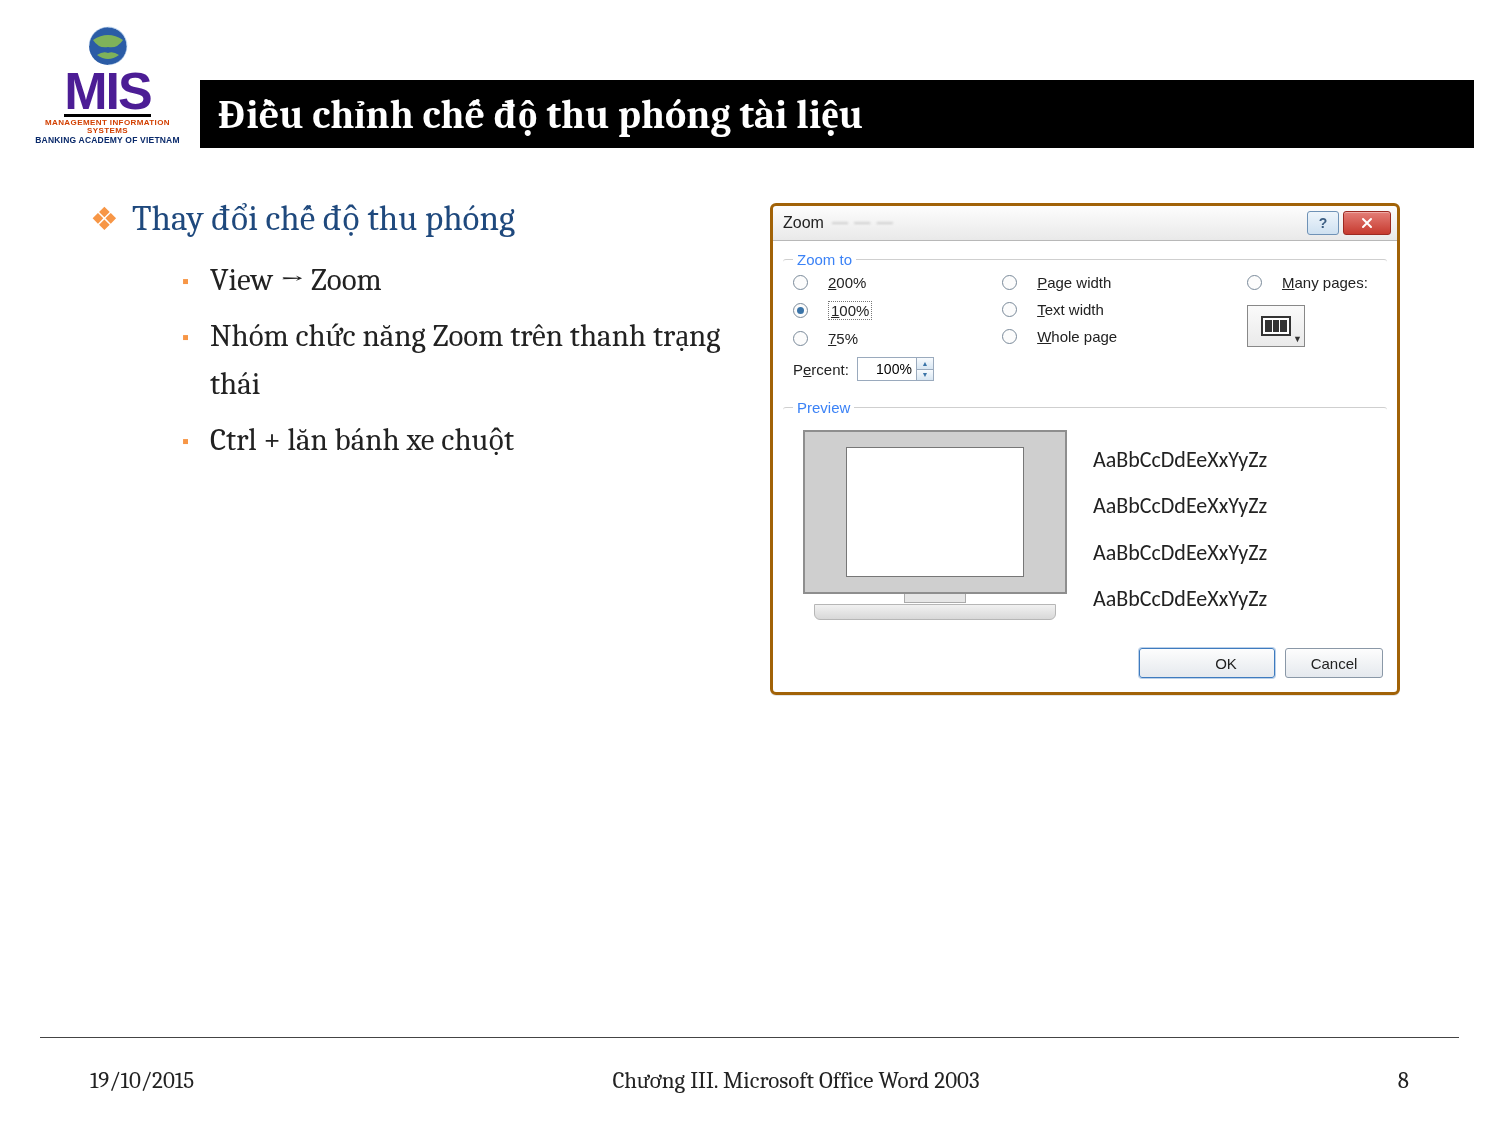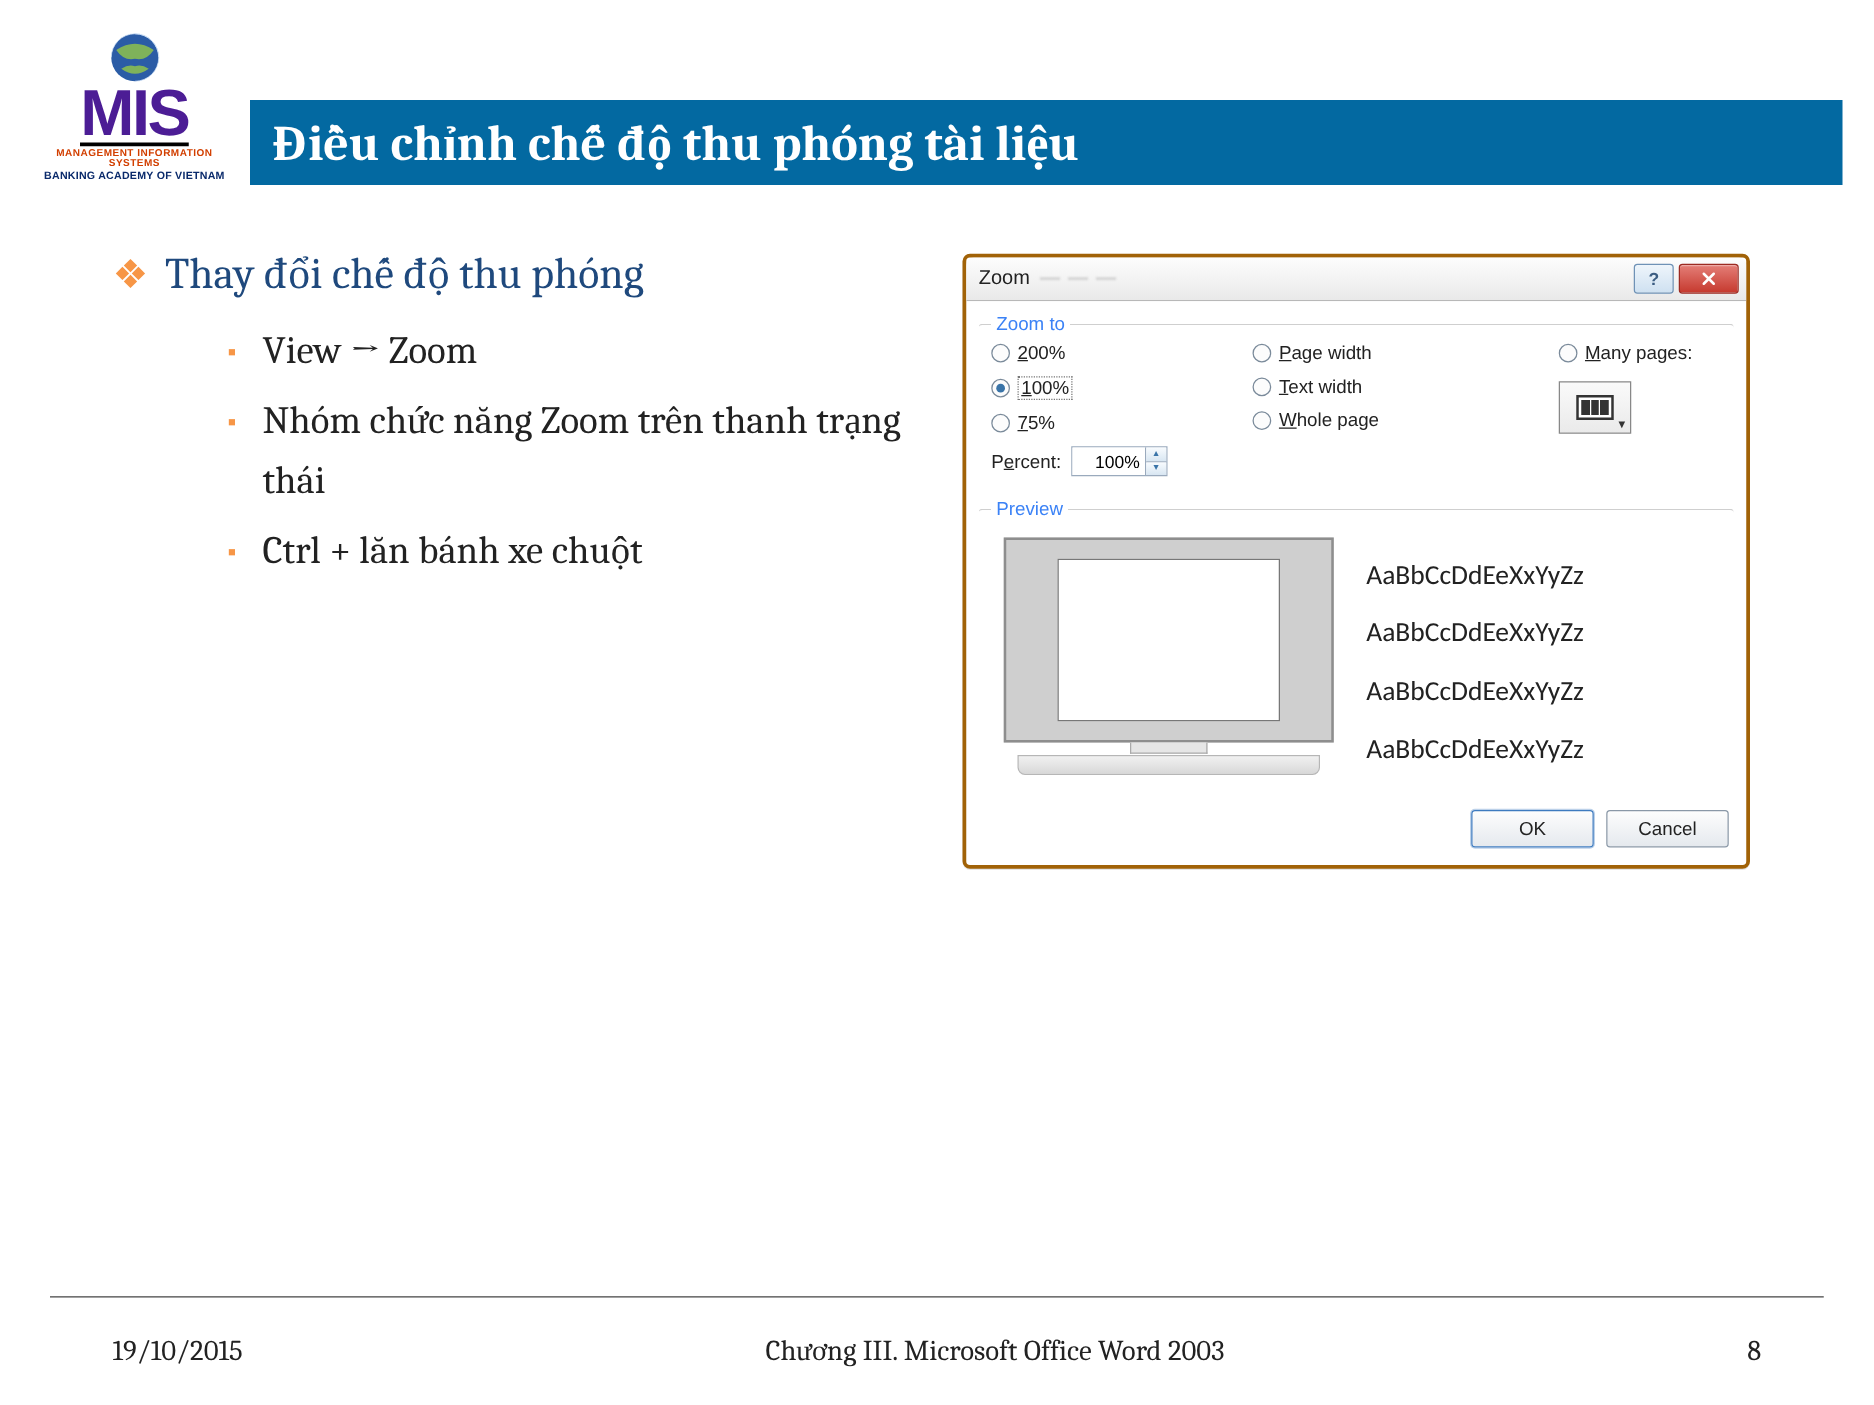--- a/index.html
+++ b/index.html
@@ -56,21 +56,21 @@
     font-weight: bold;
     line-height: 1.3;
     letter-spacing: 0.2px;
   }
   .title-bar {
     position: absolute;
     left: 175px;
     right: 0;
     top: 55px;
     height: 68px;
-    background: #0369a1;
+    background: #000000;
     color: #fff;
     font-size: 40px;
     font-weight: bold;
     font-family: Cambria, Georgia, serif;
     display: flex;
     align-items: center;
     padding-left: 18px;
   }
   .content {
     position: absolute;
@@ -185,21 +185,21 @@
     justify-content: space-between;
   }
   .zoom-col {
     display: flex;
     flex-direction: column;
     gap: 10px;
   }
   .radio {
     display: flex;
     align-items: center;
-    gap: 6px;
+    gap: 20px;
     font-size: 15px;
   }
   .radio .circ {
     width: 13px;
     height: 13px;
     border: 1px solid #7a8a9a;
     border-radius: 50%;
     display: inline-flex;
     align-items: center;
     justify-content: center;
@@ -364,20 +364,21 @@
     background: linear-gradient(#fdfdfd, #e5e9ee);
     font-size: 15px;
     font-family: "Segoe UI", Tahoma, sans-serif;
     display: flex;
     align-items: center;
     justify-content: center;
   }
   .btn.default {
     border-color: #3e7bbf;
     box-shadow: 0 0 0 1px rgba(62,123,191,0.35);
+    padding-left: 38px;
   }
   .footer {
     position: absolute;
     left: 90px;
     right: 90px;
     bottom: 30px;
     display: flex;
     justify-content: space-between;
     font-family: Cambria, Georgia, serif;
     font-size: 23px;

